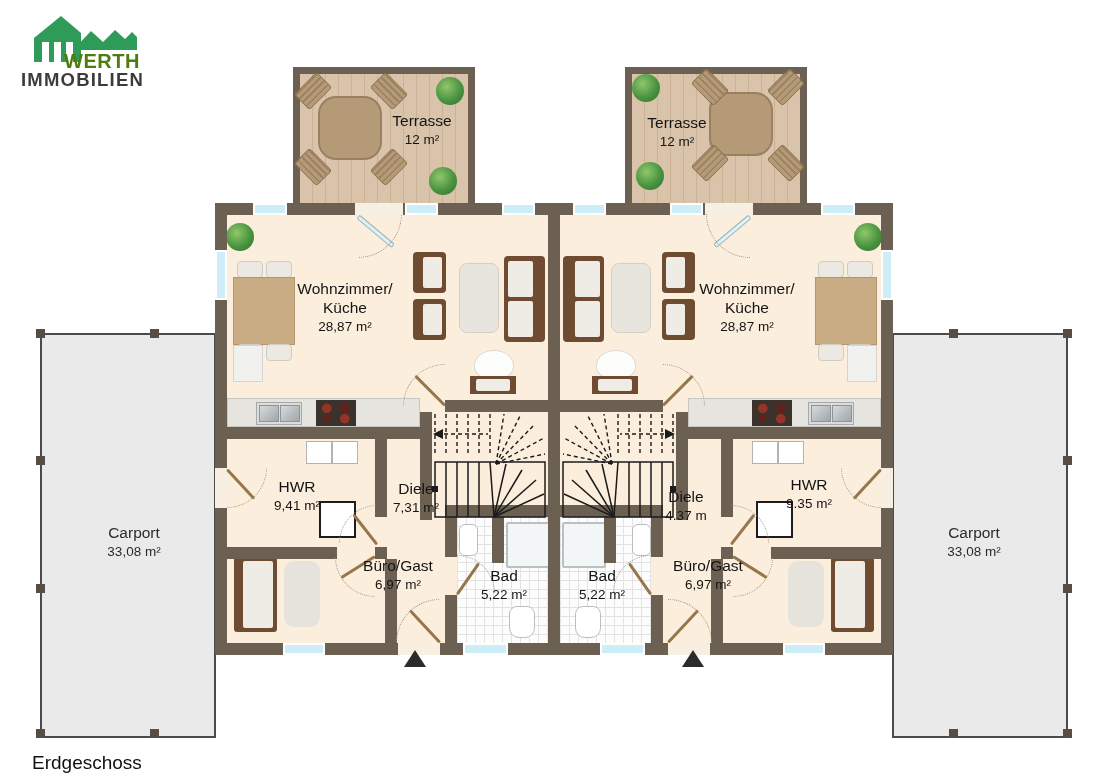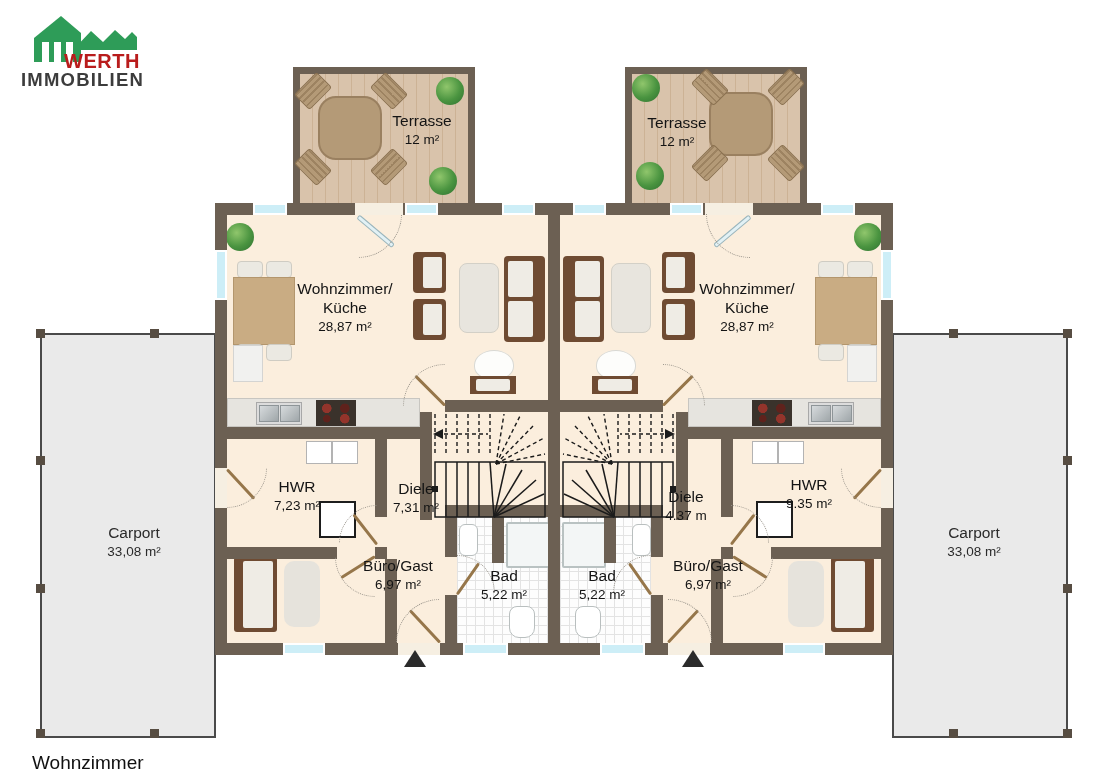--- a/index.html
+++ b/index.html
@@ -36,21 +36,21 @@
   .washer{position:absolute;background:#fff;border:1px solid #b3b3b3}
   .hwrbox{position:absolute;background:#fff;border:2px solid #1d1d1d}
   .bedf{position:absolute;background:#6f4b32;border-radius:3px}
   .rug{position:absolute;background:#e6e3dc;border-radius:10px}
   .shower{position:absolute;background:#f3f6f6;border:2px solid #b9c2c2;border-radius:2px}
   .bsink{position:absolute;background:#fff;border:1px solid #b9bfbf;border-radius:6px}
   .wc{position:absolute;background:#fff;border:1px solid #b9bfbf;border-radius:8px 8px 10px 10px}
   .tvb{position:absolute;background:#fdfdfb;border:1px solid #d9d9d4;border-radius:50% 50% 45% 45%}
   .tvs{position:absolute;background:#6f4b32}
   .tri{position:absolute;width:0;height:0;border-left:11px solid transparent;border-right:11px solid transparent;border-bottom:17px solid #2b2b2b}
-  .brand1{position:absolute;font-weight:bold;font-size:20px;letter-spacing:.5px;color:#b91c1c}
+  .brand1{position:absolute;font-weight:bold;font-size:20px;letter-spacing:.5px;color:#4d7c0f}
   .brand2{position:absolute;font-weight:bold;font-size:18.5px;letter-spacing:1.2px;color:#3c3c3c}
   .floorlbl{position:absolute;font-size:19px;color:#111}
 </style>
 </head>
 <body>
 
 <div class="plan">
 
   <div style="position:absolute;left:0;top:0;width:200px;height:95px">
     <svg style="position:absolute;left:33px;top:16px" width="104" height="46" viewBox="0 0 104 46">
@@ -339,21 +339,21 @@
     <div class="nm">Küche</div>
     <div class="ar">28,87 m²</div>
   </div>
   <div class="lbl" style="left:747px;top:280px">
     <div class="nm">Wohnzimmer/</div>
     <div class="nm">Küche</div>
     <div class="ar">28,87 m²</div>
   </div>
   <div class="lbl" style="left:297px;top:478px">
     <div class="nm">HWR</div>
-    <div class="ar">7,23 m²</div>
+    <div class="ar">9,41 m²</div>
   </div>
   <div class="lbl" style="left:809px;top:476px">
     <div class="nm">HWR</div>
     <div class="ar">9.35 m²</div>
   </div>
   <div class="lbl" style="left:416px;top:480px">
     <div class="nm">Diele</div>
     <div class="ar">7,31 m²</div>
   </div>
   <div class="lbl" style="left:686px;top:488px">
@@ -378,14 +378,14 @@
   </div>
   <div class="lbl" style="left:134px;top:524px;color:#2b2b2b">
     <div class="nm">Carport</div>
     <div class="ar">33,08 m²</div>
   </div>
   <div class="lbl" style="left:974px;top:524px;color:#2b2b2b">
     <div class="nm">Carport</div>
     <div class="ar">33,08 m²</div>
   </div>
 
-  <div class="floorlbl" style="left:32px;top:752px">Wohnzimmer</div>
+  <div class="floorlbl" style="left:32px;top:752px">Erdgeschoss</div>
 </div>
 
 </body></html>

